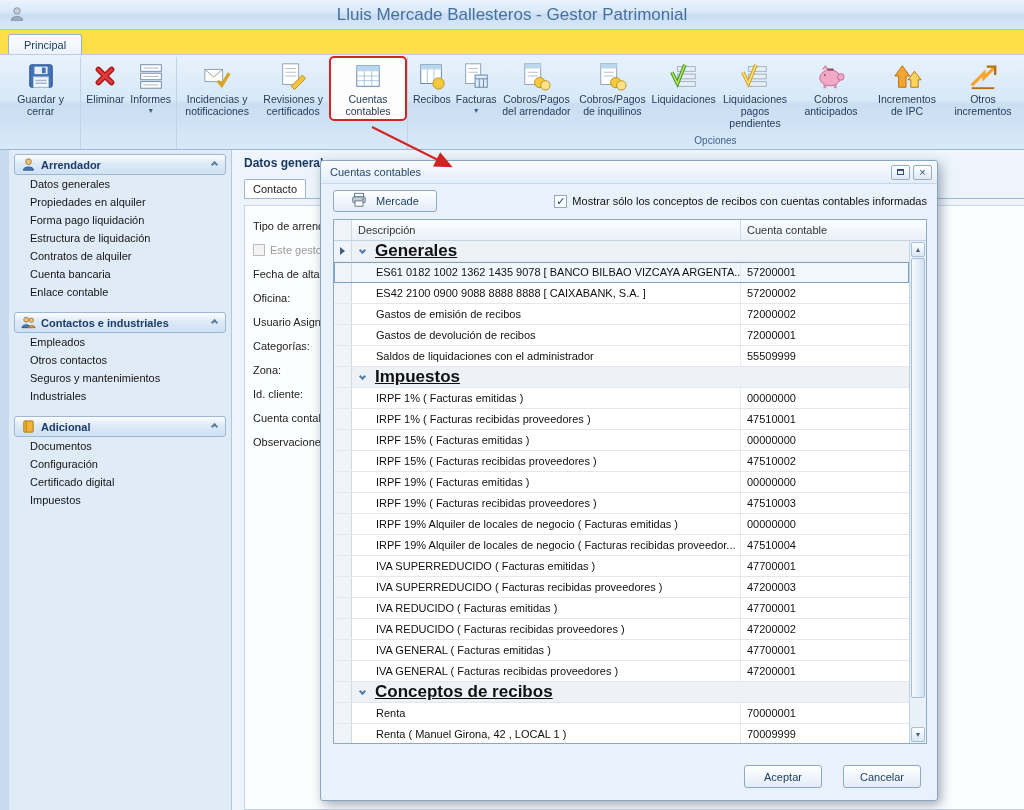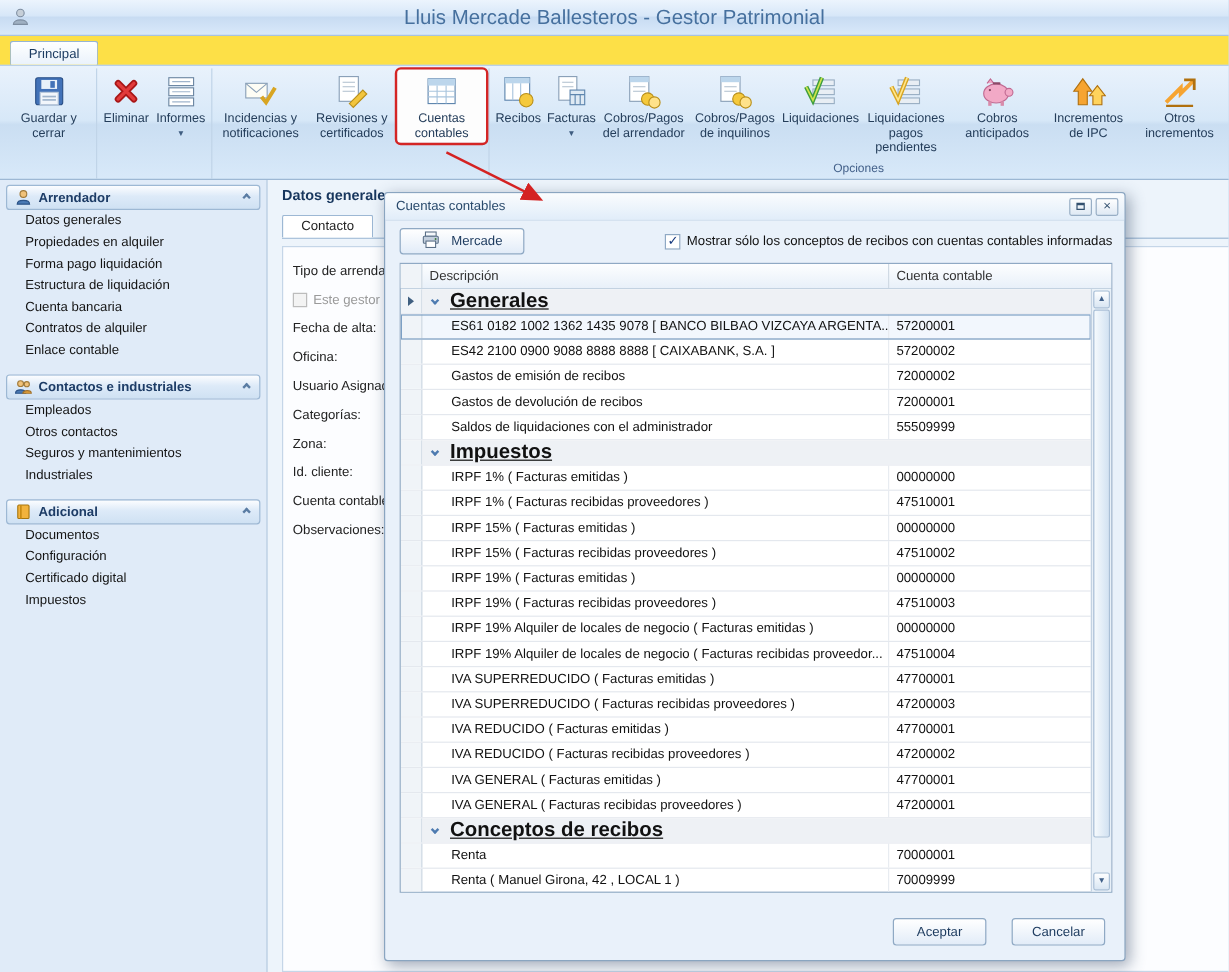--- a/index.html
+++ b/index.html
@@ -24,32 +24,32 @@
   .rbtn { display:flex; flex-direction:column; align-items:center; padding:3px 3px 2px; margin:1px 0; border-radius:3px; min-width:44px; max-width:76px; cursor:pointer; }
   .rbtn .ricon { width:30px; height:30px; display:block; }
   .rbtn .ricon svg { display:block; }
   .rlabel { font-size:10.5px; line-height:1.15; text-align:center; color:#243d5a; margin-top:2px; }
   .drop { font-size:8px; color:#3f5d80; line-height:1; margin-top:2px; }
   .rbtn.hl { outline:2px solid #d42525; outline-offset:0; background:#fdfdfd; }
   .rglabel { height:14px; font-size:10px; color:#44618a; text-align:center; }
 
   
   .content { display:flex; height:660px; }
-  .sidebar { width:222px; padding:4px 5px; background:#e0ebf8; }
+  .sidebar { width:222px; padding:4px 5px; background:#e0ebf8;margin-left:9px; }
   .sb-section { margin-bottom:11px; }
   .sb-header { height:21px; display:flex; align-items:center; gap:5px; padding:0 6px; background:linear-gradient(#fcfdff,#ddeaf8 45%,#cfe1f3); border:1px solid #9db8d4; border-radius:3px; font-weight:bold; font-size:11px; color:#1d3c66; cursor:pointer; }
   .sb-header .sicon { width:15px; height:15px; display:block; }
   .sb-title { flex:1; }
   .chev-up { width:5px; height:5px; border-left:2px solid #5a7ca3; border-top:2px solid #5a7ca3; transform:rotate(45deg); margin-right:2px; }
   .sb-item { font-size:11px; color:#141414; padding:2px 2px 2px 16px; line-height:14px; cursor:pointer; }
 
   .main { flex:1; background:#edf4fb; border-left:1px solid #b3c9e0; position:relative; }
   .main-title { font-weight:bold; font-size:12px; color:#17365d; padding:6px 0 0 12px; }
   .main-tabstrip { margin:7px 0 0 12px; border-bottom:1px solid #9db8d4; height:22px; display:flex; align-items:flex-end; }
-  .mtab { background:#fff; border:1px solid #9db8d4; border-bottom:none; border-radius:2px 2px 0 0; padding:3px 15px; font-size:11px; color:#222; }
+  .mtab { background:#fff; border:1px solid #9db8d4; border-bottom:none; border-radius:2px 2px 0 0; padding:3px 8px; font-size:11px; color:#222; }
   .form-body { position:absolute; top:55px; left:12px; right:0; bottom:0; background:#fcfdff; border:1px solid #c5d6e8; border-right:none; padding:8px 0 0 8px; }
   .fitem { font-size:11px; color:#222; height:24px; display:flex; align-items:center; gap:5px; white-space:nowrap; }
   .fitem.dis { color:#9a9a9a; }
   .cb { width:12px; height:12px; border:1px solid #bcbcbc; background:#f3f3f3; display:inline-block; flex:0 0 auto; }
 
   
   .dialog { position:absolute; left:320px; top:160px; width:618px; height:641px; background:#e9f1fa; border:1px solid #8aa5c0; border-radius:3px; box-shadow:3px 4px 12px rgba(50,70,100,.45); z-index:30; }
   .dlg-titlebar { height:23px; display:flex; align-items:center; padding:0 5px 0 9px; background:linear-gradient(#fafcfe,#e1edf9); border-bottom:1px solid #c8d8ea; border-radius:3px 3px 0 0; cursor:default; }
   .dlg-title { flex:1; font-size:11px; color:#29496b; }
   .dlg-btn { width:19px; height:15px; border:1px solid #98aec5; background:linear-gradient(#fefefe,#dfe9f4); border-radius:2px; display:flex; align-items:center; justify-content:center; margin-left:3px; font-size:11px; line-height:1; color:#33506e; cursor:pointer; }
@@ -321,22 +321,22 @@
                 <circle cx="8" cy="5" r="3" fill="#f0c27a" stroke="#a07a3a"></circle>
                 <path d="M2.5 14 C2.5 9.5 13.5 9.5 13.5 14 Z" fill="#4a7ab5" stroke="#2d5488"></path>
               </svg></span>
             <span class="sb-title">Arrendador</span>
             <span class="chev-up"></span>
           </div>
           <div class="sb-item">Datos generales</div>
           <div class="sb-item">Propiedades en alquiler</div>
           <div class="sb-item">Forma pago liquidación</div>
           <div class="sb-item">Estructura de liquidación</div>
+          <div class="sb-item">Contratos de alquiler</div>
           <div class="sb-item">Cuenta bancaria</div>
-          <div class="sb-item">Contratos de alquiler</div>
           <div class="sb-item">Enlace contable</div>
         </div>
         <div class="sb-section">
           <div class="sb-header">
             <span class="sicon"><svg viewBox="0 0 16 16" width="15" height="15">
                 <circle cx="5.5" cy="5" r="2.6" fill="#f0c27a" stroke="#a07a3a"></circle>
                 <path d="M1 13.5 C1 9.5 10 9.5 10 13.5 Z" fill="#4a7ab5" stroke="#2d5488"></path>
                 <circle cx="11" cy="5.5" r="2.3" fill="#f0c27a" stroke="#a07a3a"></circle>
                 <path d="M7.5 13.5 C8 10.5 15 10.5 15 13.5 Z" fill="#e8a43c" stroke="#a07029"></path>
               </svg></span>

